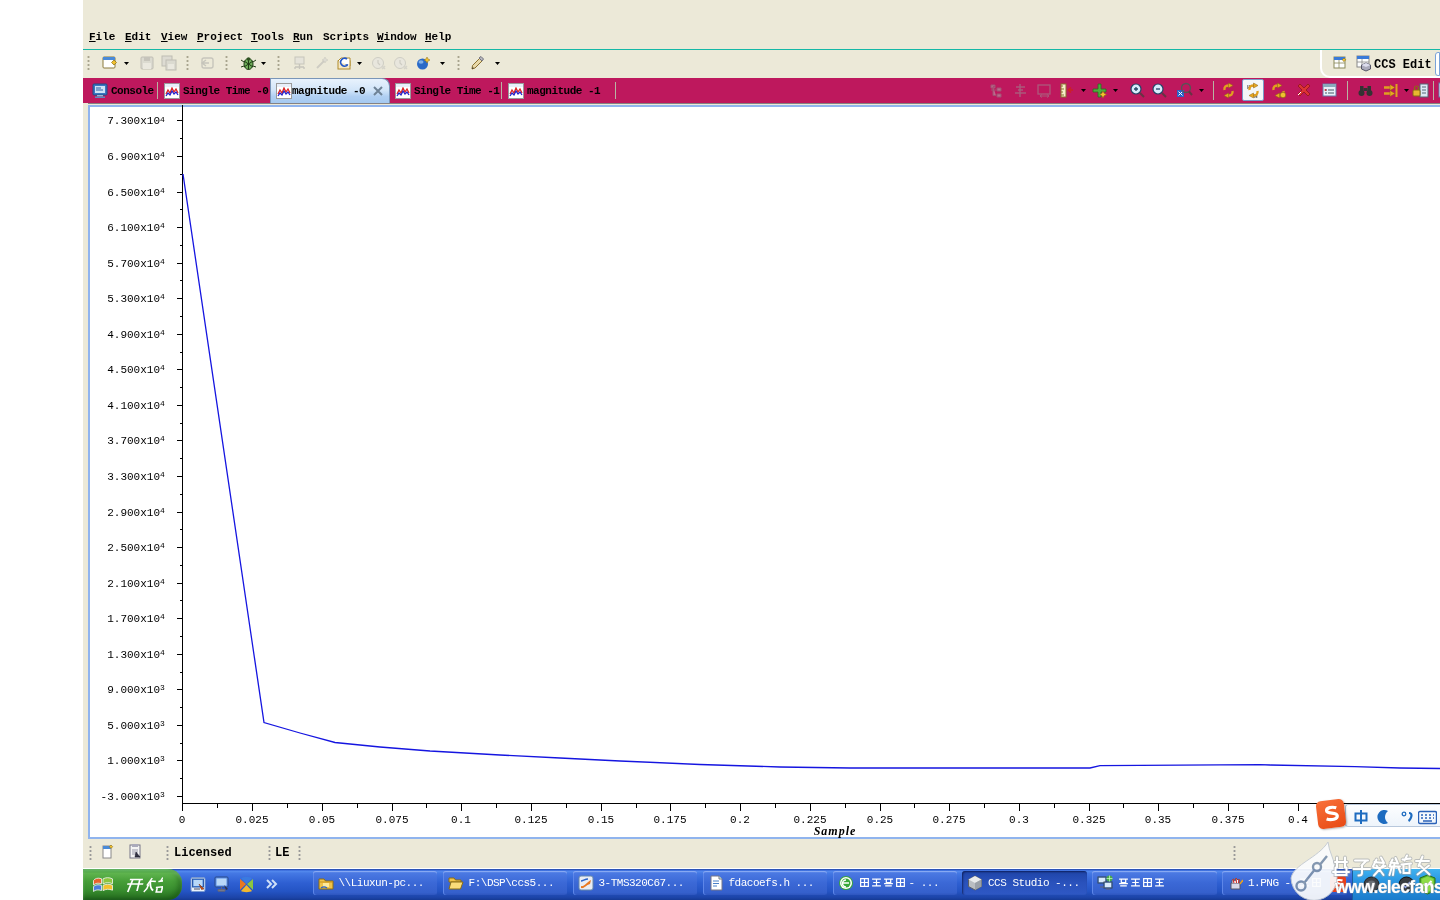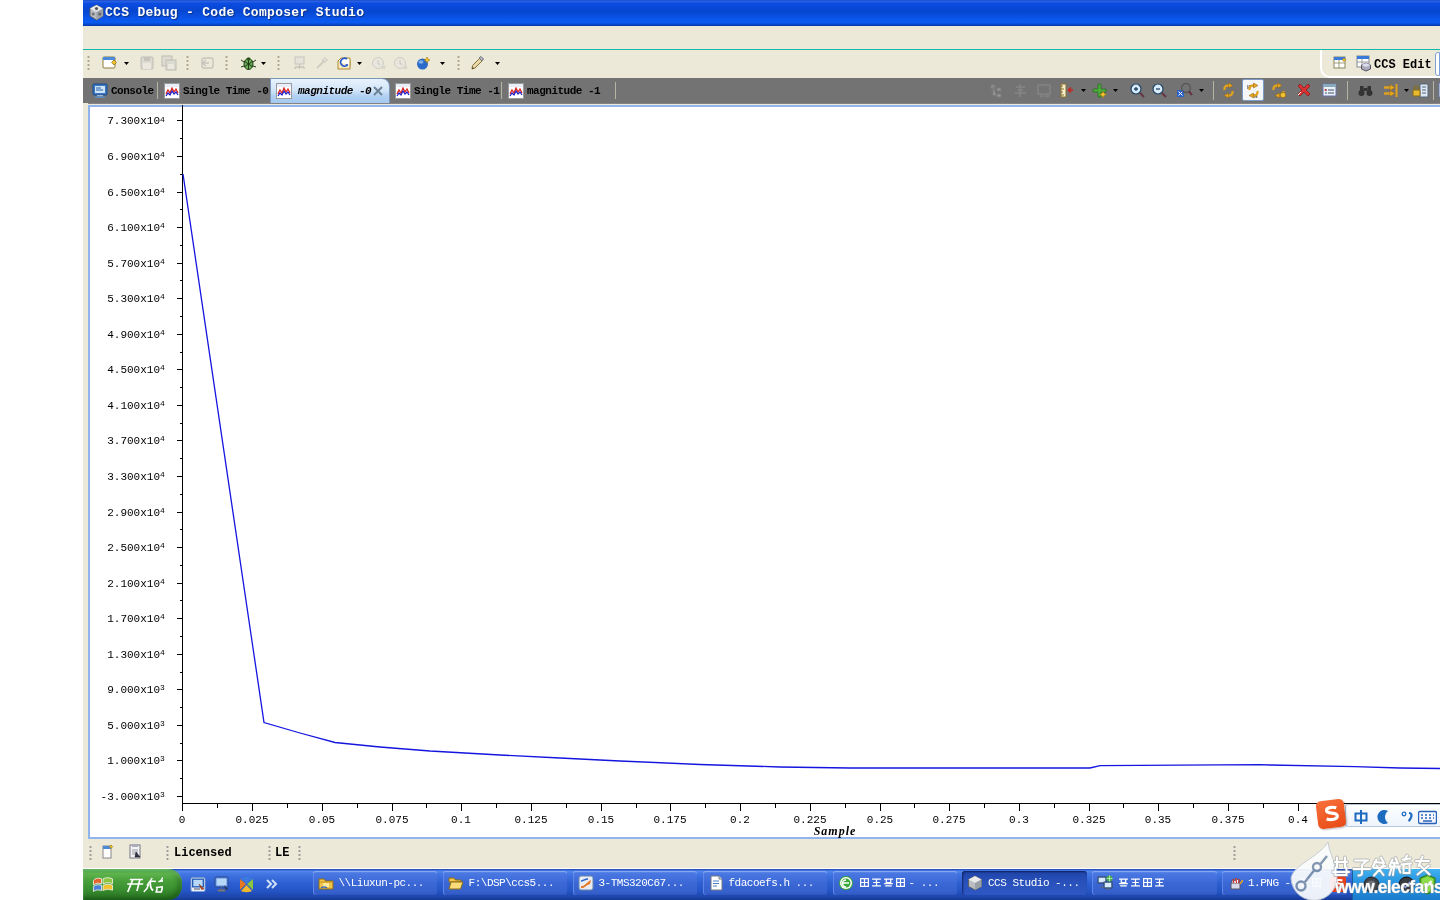--- a/index.html
+++ b/index.html
@@ -12,21 +12,21 @@
   #win { position:absolute; left:83px; top:0; width:1357px; height:868px; background:#ece9d8; }
   #titlebar { position:absolute; left:0; top:0; width:100%; height:26px;
     background:linear-gradient(180deg,#1a43b8 0%,#2a63e8 4%,#0b4be0 14%,#0646cf 42%,#0a55ec 72%,#0a5cf2 86%,#0640bc 97%,#053a9e 100%); }
   #titletxt { position:absolute; left:22px; top:5px; color:#fff; font:bold 13px "Liberation Mono",monospace;
     letter-spacing:0.3px; text-shadow:1px 1px 1px #10307e; }
   #menubar { position:absolute; left:0; top:26px; width:100%; height:23px; background:#ece9d8; }
   .mi { position:absolute; top:5px; font:bold 11px "Liberation Mono",monospace; color:#000; }
   .mi u { text-decoration:underline; }
   #toolbar { position:absolute; left:0; top:49px; width:100%; height:29px; background:#ece9d8;
     border-top:1px solid #14b8a6; }
-  #tabrow { position:absolute; left:0; top:78px; width:100%; height:25px; background:#737373; }
+  #tabrow { position:absolute; left:0; top:78px; width:100%; height:25px; background:#be185d; }
 
   
   .tab { position:absolute; top:1px; height:24px; font:bold 11px "Liberation Mono",monospace;
     color:#000; }
   .tab .lbl { position:absolute; top:6px; left:25px; white-space:nowrap; letter-spacing:-0.5px;}
   .tico { position:absolute; left:6px; top:4px; }
   .tgrip { position:absolute; top:5px; width:3px; height:17px;
     background-image:radial-gradient(circle at 1.5px 2px,#a8a48e 1px,transparent 1.2px);
     background-size:3px 4px; }
   .tabsep { position:absolute; top:4px; width:1px; height:17px; background:#b8b4a2; }
@@ -85,30 +85,30 @@
 <symbol id="cg2" viewBox="0 0 10 10">
           <path d="M1 2h8M2 5h6M1 8h8M5 2v6" stroke-width="1.1" fill="none"></path>
         </symbol>
 <symbol id="cg3" viewBox="0 0 10 10">
           <path d="M1 2h8M3 2v3h4V2M1 6h8M2 8h6" stroke-width="1.1" fill="none"></path>
         </symbol>
 </defs>
 </svg>
 
   <div id="win">
-    <div id="titlebar">
-      <svg style="position:absolute;left:5px;top:4px" width="17" height="17" viewBox="0 0 17 17">
- <polygon points="8.5,1 15,4.5 15,12 8.5,16 2,12 2,4.5" fill="#b9bdc2" stroke="#5a5f66"></polygon>
- <polygon points="8.5,1 15,4.5 8.5,8 2,4.5" fill="#e8eaec"></polygon>
- <polygon points="8.5,8 15,4.5 15,12 8.5,16" fill="#9aa0a8"></polygon>
- <circle cx="8.5" cy="4.6" r="1.6" fill="#555"></circle>
-          <circle cx="5.2" cy="10" r="1.6" fill="#777"></circle>
-          <circle cx="11.8" cy="10" r="1.6" fill="#666"></circle>
- </svg>
-        <div id="titletxt">CCS Debug - Code Composer Studio</div>
+    <div id="menubar">
+      <div class="mi" style="left:6px;"><u>F</u>ile</div>
+      <div class="mi" style="left:42px;"><u>E</u>dit</div>
+      <div class="mi" style="left:78px;"><u>V</u>iew</div>
+      <div class="mi" style="left:114px;"><u>P</u>roject</div>
+      <div class="mi" style="left:168px;"><u>T</u>ools</div>
+      <div class="mi" style="left:210px;"><u>R</u>un</div>
+      <div class="mi" style="left:240px;">Scripts</div>
+      <div class="mi" style="left:294px;"><u>W</u>indow</div>
+      <div class="mi" style="left:342px;"><u>H</u>elp</div>
     </div>
     <div id="toolbar">
         <div class="tgrip" style="left:4px"></div>
         <svg style="position:absolute;left:19px;top:5px" width="17" height="17" viewBox="0 0 17 17">
           <rect x="1" y="2" width="12" height="11" rx="1" fill="#fff" stroke="#8b7a3c"></rect>
           <rect x="1" y="2" width="12" height="3" fill="#4a8ad8"></rect>
           <path d="M12 5l2.5 2.5L12 10 9.5 7.5z" fill="#f2c12e" stroke="#8a6d14" stroke-width="0.7"></path>
         </svg>
         <svg style="position:absolute;left:41px;top:11px" width="6" height="5">
           <path d="M0 1h5L2.5 4z" fill="#000"></path>
@@ -215,21 +215,21 @@
       <div class="tab" style="left:75px;">
         <svg class="tico" width="16" height="16">
             <use href="#wv"></use>
           </svg>
         <span class="lbl">Single Time -0</span>
         </div>
       <div class="tab" style="left:187px;">
         <svg class="tico" width="16" height="16">
             <use href="#wv"></use>
           </svg>
-        <span class="lbl" style="left:28px;font-style:italic;">magnitude -0</span>
+        <span class="lbl" style="left:22px;">magnitude -0</span>
         <svg width="12" height="12" viewBox="0 0 12 12" style="position:absolute;left:102px;top:6px;">
             <path d="M2 2L10 10M10 2L2 10" stroke="#6e8296" stroke-width="2"></path>
           </svg>
       </div>
       <div class="tab" style="left:306px;">
         <svg class="tico" width="16" height="16">
             <use href="#wv"></use>
           </svg>
         <span class="lbl">Single Time -1</span>
         </div>

